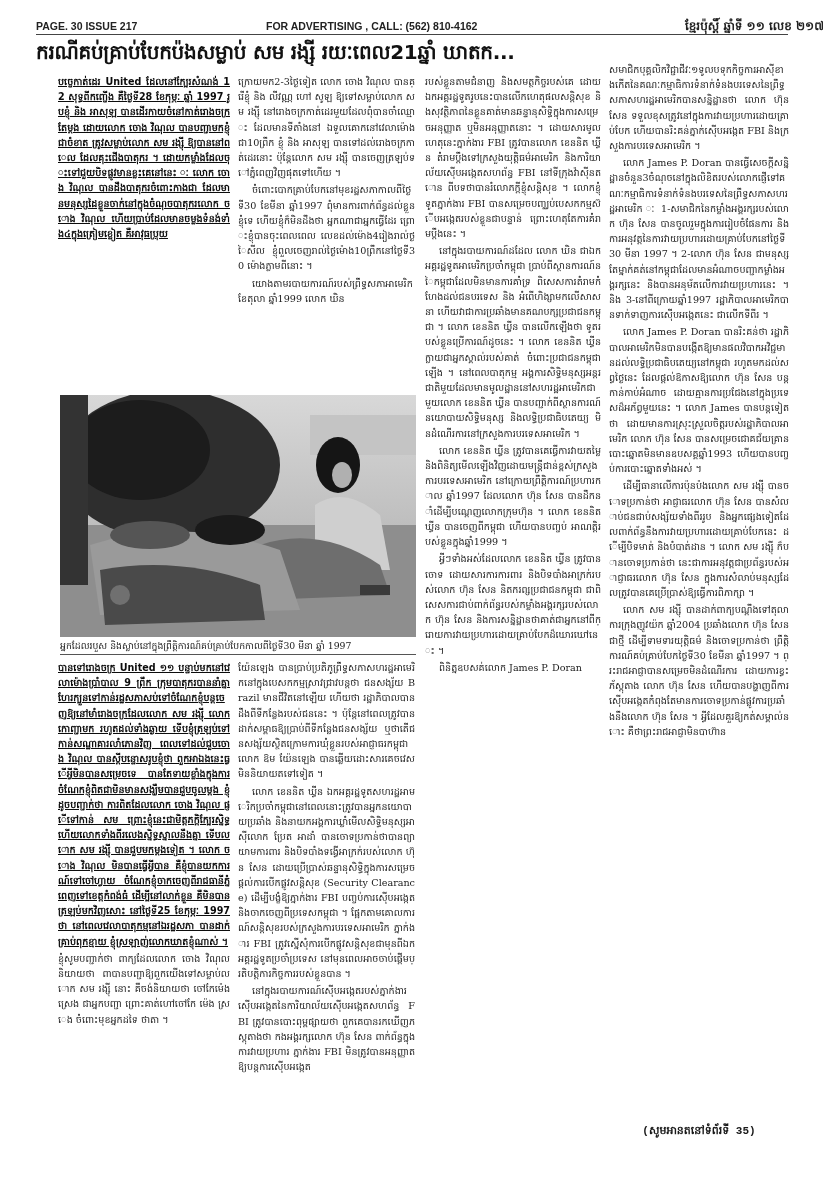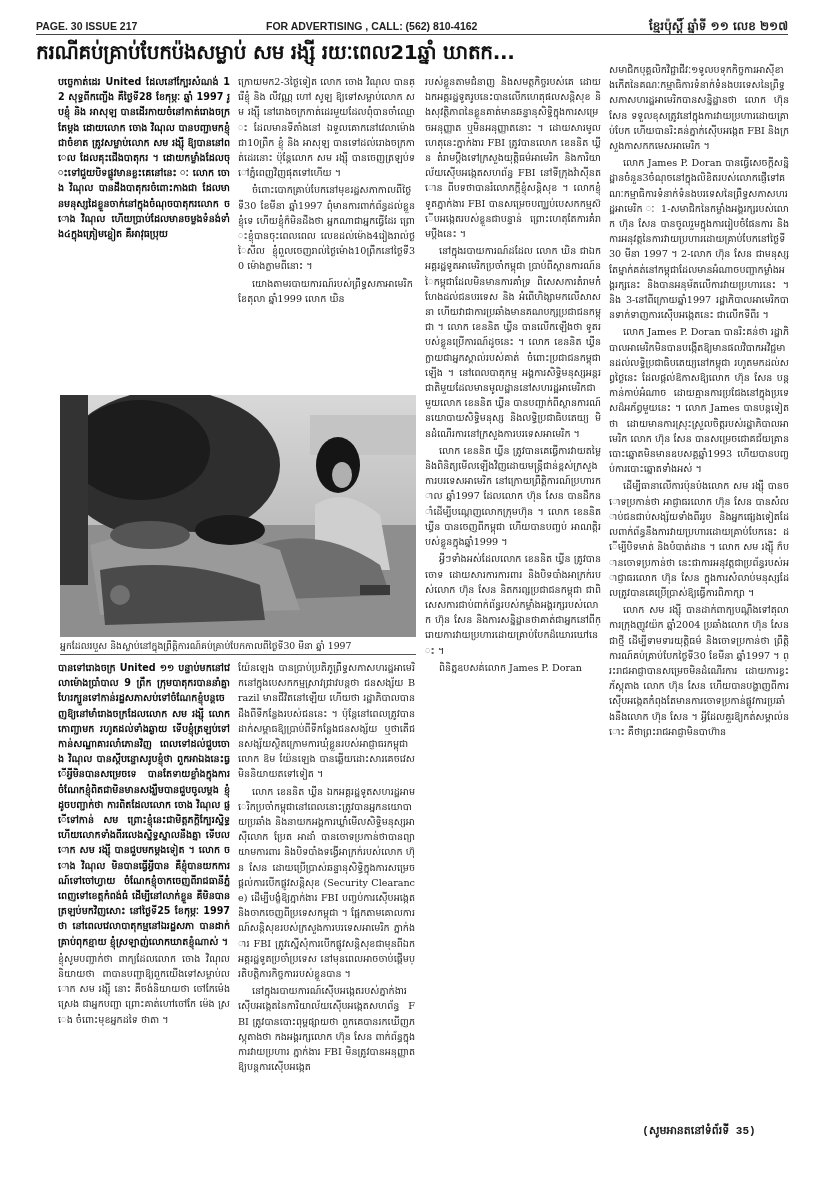--- a/index.html
+++ b/index.html
@@ -1,27 +1,27 @@
 <!DOCTYPE html>
 <html><head>
 <meta charset="utf-8">
 <style>
   html,body{margin:0;padding:0;background:#fff;}
   body{width:823px;height:1184px;position:relative;overflow:hidden;font-family:"DejaVu Serif",serif;color:#1a1a1a;}
   .page{position:absolute;left:0;top:0;width:823px;height:1184px;background:#fff;}
-  .runhead{position:absolute;left:36px;top:20px;width:752px;height:14px;font-family:"Liberation Sans",sans-serif;font-size:10.5px;font-weight:bold;color:#222;}
+  .runhead{position:absolute;left:36px;top:20px;width:752px;height:14px;font-family:"Liberation Sans",sans-serif;font-size:10.5px;font-weight:bold;color:#222;padding-left:36px;}
   .runhead .l{position:absolute;left:0;top:0;}
   .runhead .c{position:absolute;left:230px;top:0;}
   .runhead .r{position:absolute;right:0;top:-2px;font-size:12px;font-family:"DejaVu Sans",sans-serif;}
   .rule-top{position:absolute;left:36px;top:34px;width:752px;height:0;border-top:1px solid #444;}
   .headline{position:absolute;left:36px;top:38px;width:540px;height:28px;font-family:"DejaVu Sans",sans-serif;font-weight:bold;font-size:20px;line-height:28px;color:#111;white-space:nowrap;overflow:hidden;letter-spacing:-0.3px;}
   .col{position:absolute;font-size:9.6px;line-height:15.2px;text-align:justify;overflow:hidden;word-break:break-all;}
   .col p{margin:0 0 2px 0;}
   .col p.ind{text-indent:14px;}
-  .bold{font-family:"DejaVu Sans",sans-serif;font-weight:bold;color:#0c0c0c;}
+  .bold{font-family:"DejaVu Sans",sans-serif;font-weight:bold;color:#0c0c0c;text-decoration:underline;}
   .c1a{left:58px;top:74px;width:172px;height:320px;}
   .c2a{left:238px;top:74px;width:177px;height:316px;}
   .c3{left:425px;top:74px;width:176px;height:1068px;}
   .c4{left:609px;top:62px;width:180px;height:1060px;}
   .c1b{left:58px;top:660px;width:172px;height:496px;}
   .c2b{left:238px;top:660px;width:177px;height:492px;}
   .photo{position:absolute;left:60px;top:395px;width:356px;height:242px;overflow:hidden;background:#bdbdbd;}
   .caption{position:absolute;left:60px;top:638px;width:356px;height:16px;font-size:9.3px;line-height:16px;text-align:left;white-space:nowrap;overflow:hidden;}
   .caprule{position:absolute;left:60px;top:654px;width:356px;border-top:1px solid #555;}
   .cont{position:absolute;left:609px;top:1122px;width:180px;height:18px;font-family:Liberation Mono, monospace;font-weight:bold;font-size:11px;line-height:18px;text-align:center;}
@@ -49,21 +49,21 @@
       <p class="ind">យោងតាមរបាយការណ៍របស់ព្រឹទ្ធសភាអាមេរិកខែតុលា ឆ្នាំ1999 លោក ឃិន</p>
     </div>
   <div class="col c3">
       <p>របស់ខ្លួនតាមជំនាញ និងសមត្ថកិច្ចរបស់គេ ដោយឯកអគ្គរដ្ឋទូតរូបនេះបានលើកហេតុផលសន្តិសុខ និងសុវត្ថិភាពនៃខ្លួនគាត់មានឆន្ទានុសិទ្ធិក្នុងការសម្រេចអនុញ្ញាត ឬមិនអនុញ្ញាតនោះ ។ ដោយសារមូលហេតុនេះភ្នាក់ងារ FBI ត្រូវបានលោក ខេននិត ឃ្វីន តំរាមប្ដឹងទៅក្រសួងយុត្តិធម៌អាមេរិក និងការិយាល័យស៊ើបអង្កេតសហព័ន្ធ FBI នៅទីក្រុងវ៉ាស៊ីនតោន ពីបទថាបានរំលោភក្ដីខ្ញុំសន្តិសុខ ។ លោកខ្ញុំទូតភ្នាក់ងារ FBI បានសម្រេចបញ្ឈប់បេសកកម្មស៊ើបអង្កេតរបស់ខ្លួនជាបន្ទាន់ ព្រោះហេតុតែការគំរាមប្ដឹងនេះ ។</p>
       <p class="ind">នៅក្នុងរបាយការណ៍ដដែល លោក ឃិន ជាឯកអគ្គរដ្ឋទូតអាមេរិកប្រចាំកម្ពុជា ប្រាប់ពីស្ថានការណ៍នៃកម្ពុជាដែលមិនមានការគាំទ្រ ពិសេសការតំរាមកំហែងដល់ជនបរទេស និង អំពើហិង្សាមកលើសាសនា ហើយវាជាការប្រឆាំងមានគណបក្សប្រជាជនកម្ពុជា ។ លោក ខេននិត ឃ្វីន បានលើកឡើងថា ទូតរបស់ខ្លួនប្រើការណ៍ដូចនេះ ។ លោក ខេននិត ឃ្វីន ក្លាយជាអ្នកស្គាល់របស់គាត់ ចំពោះប្រជាជនកម្ពុជាឡើង ។ នៅពេលបាតុកម្ម អង្គការសិទ្ធិមនុស្សអន្តរជាតិមួយដែលមានមូលដ្ឋាននៅសហរដ្ឋអាមេរិកជាមួយលោក ខេននិត ឃ្វីន បានបញ្ជាក់ពីស្ថានការណ៍នយោបាយសិទ្ធិមនុស្ស និងលទ្ធិប្រជាធិបតេយ្យ មិនដំណើរការនៅក្រសួងការបរទេសអាមេរិក ។</p>
       <p class="ind">លោក ខេននិត ឃ្វីន ត្រូវបានគេធ្វើការវាយតម្លៃ និងពិនិត្យមើលឡើងវិញដោយមន្ត្រីជាន់ខ្ពស់ក្រសួងការបរទេសអាមេរិក នៅក្រោយព្រឹត្តិការណ៍ប្រហារកាល ឆ្នាំ1997 ដែលលោក ហ៊ុន សែន បានដឹកនាំដើម្បីបណ្ដេញលោកក្រុមហ៊ុន ។ លោក ខេននិត ឃ្វីន បានចេញពីកម្ពុជា ហើយបានបញ្ចប់ អាណត្តិរបស់ខ្លួនក្នុងឆ្នាំ1999 ។</p>
       <p class="ind">អ្វីៗទាំងអស់ដែលលោក ខេននិត ឃ្វីន ត្រូវបានចោទ ដោយសារការការពារ និងបិទបាំងអាក្រក់របស់លោក ហ៊ុន សែន និតករព្សប្រជាជនកម្ពុជា ជាពិសេសការជាប់ពាក់ព័ន្ធរបស់កម្លាំងអង្គរក្សរបស់លោក ហ៊ុន សែន និងការសន្និដ្ឋានថាគាត់ជាអ្នកនៅពីក្រោយការវាយប្រហារដោយគ្រាប់បែកដ៏ឃោរឃៅនេះ ។</p>
       <p class="ind">ពិនិត្នឧបសគ់លោក James P. Doran</p>
     </div>
   <div class="col c4">
-      <p>សមាជិកបុគ្គលិកវិជ្ជាជីវៈ១ទូលបទុកកិច្ចការអាស៊ីខាងកើតនៃគណៈកម្មាធិការទំនាក់ទំនងបរទេសនៃព្រឹទ្ធសភាសហរដ្ឋអាមេរិកបានសន្និដ្ឋានថា លោក ហ៊ុន សែន ទទួលខុសត្រូវនៅក្នុងការវាយប្រហារដោយគ្រាប់បែក ហើយបានរិះគន់ភ្នាក់ស៊ើបអង្កេត FBI និងក្រសួងកាសកកមេសអាមេរិក ។</p>
+      <p>សមាជិកបុគ្គលិកវិជ្ជាជីវៈ១ទូលបទុកកិច្ចការអាស៊ីខាងកើតនៃគណៈកម្មាធិការទំនាក់ទំនងបរទេសនៃព្រឹទ្ធសភាសហរដ្ឋអាមេរិកបានសន្និដ្ឋានថា លោក ហ៊ុន សែន ទទួលខុសត្រូវនៅក្នុងការវាយប្រហារដោយគ្រាប់បែក ហើយបានរិះគន់ភ្នាក់ស៊ើបអង្កេត FBI និងក្រសួងការបរទេសអាមេរិក ។</p>
       <p class="ind">លោក James P. Doran បានធ្វើសេចក្ដីសន្និដ្ឋានចំនួន3ចំណុចនៅក្នុងលិខិតរបស់លោកផ្ញើទៅគណៈកម្មាធិការទំនាក់ទំនងបរទេសនៃព្រឹទ្ធសភាសហរដ្ឋអាមេរិក ៈ 1-សមាជិកនៃកម្លាំងអង្គរក្សរបស់លោក ហ៊ុន សែន បានចូលរួមក្នុងការរៀបចំផែនការ និងការអនុវត្តនៃការវាយប្រហារដោយគ្រាប់បែកនៅថ្ងៃទី30 មីនា 1997 ។ 2-លោក ហ៊ុន សែន ជាមនុស្សតែម្នាក់គត់នៅកម្ពុជាដែលមានអំណាចបញ្ជាកម្លាំងអង្គរក្សនេះ និងបានអនុម័តលើការវាយប្រហារនេះ ។ និង 3-នៅពីក្រោយឆ្នាំ1997 រដ្ឋាភិបាលអាមេរិកបានទាក់ទាញការស៊ើបអង្កេតនេះ ជាលើកទីពីរ ។</p>
       <p class="ind">លោក James P. Doran បានរិះគន់ថា រដ្ឋាភិបាលអាមេរិកមិនបានបង្កើតឱ្យមានផលវិបាកអវិជ្ជមានដល់លទ្ធិប្រជាធិបតេយ្យនៅកម្ពុជា រហូតមកដល់សព្វថ្ងៃនេះ ដែលផ្ដល់ឱកាសឱ្យលោក ហ៊ុន សែន បន្តកាន់កាប់អំណាច ដោយគ្មានការប្រជែងនៅក្នុងប្រទេសដ៏អភ័ព្វមួយនេះ ។ លោក James បានបន្តទៀតថា ដោយមានការស្រុះស្រួលចិត្តរបស់រដ្ឋាភិបាលអាមេរិក លោក ហ៊ុន សែន បានសម្រេចជោគជ័យគ្រានបោះឆ្នោតមិនមានឧបសគ្គឆ្នាំ1993 ហើយបានបញ្ចប់ការបោះឆ្នោតទាំងអស់ ។</p>
       <p class="ind">ដើម្បីធានាលើការប៉ុនប៉ងលោក សម រង្ស៊ី បានចោទប្រកាន់ថា អាជ្ញាធរលោក ហ៊ុន សែន បានសំលាប់ជនជាប់សង្ស័យទាំងពីររូប និងអ្នកផ្សេងទៀតដែលពាក់ព័ន្ធនឹងការវាយប្រហារដោយគ្រាប់បែកនេះ ដើម្បីបិទមាត់ និងបំបាត់ដាន ។ លោក សម រង្ស៊ី ក៏បានចោទប្រកាន់ថា នេះជាការអនុវត្តជាប្រព័ន្ធរបស់អាជ្ញាធរលោក ហ៊ុន សែន ក្នុងការសំលាប់មនុស្សដែលត្រូវបានគេប្រើប្រាស់ឱ្យធ្វើការពិភាក្សា ។</p>
       <p class="ind">លោក សម រង្ស៊ី បានដាក់ពាក្យបណ្ដឹងទៅតុលាការក្រុងញូវយ៉ក ឆ្នាំ2004 ប្រឆាំងលោក ហ៊ុន សែន ជាថ្មី ដើម្បីទាមទារយុត្តិធម៌ និងចោទប្រកាន់ថា ព្រឹត្តិការណ៍គប់គ្រាប់បែកថ្ងៃទី30 ខែមីនា ឆ្នាំ1997 ។ ព្រះរាជអាជ្ញាបានសម្រេចមិនដំណើរការ ដោយការខ្វះភ័ស្តុតាង លោក ហ៊ុន សែន ហើយបានបង្ហាញពីការស៊ើបអង្កេតកំពុងតែមានការចោទប្រកាន់ផ្លូវការប្រឆាំងនឹងលោក ហ៊ុន សែន ។ អ្វីដែលគួរឱ្យកត់សម្គាល់នោះ គឺថាព្រះរាជអាជ្ញាមិនបាហ៊ាន</p>
     </div>
 
   <div class="photo" title="black-and-white photo of wounded and dead victims lying on the ground after the grenade attack, a woman sitting among them">
     <svg width="356" height="242" viewBox="0 0 356 242">
       <defs>
         <linearGradient id="sky" x1="0" y1="0" x2="0" y2="1">

